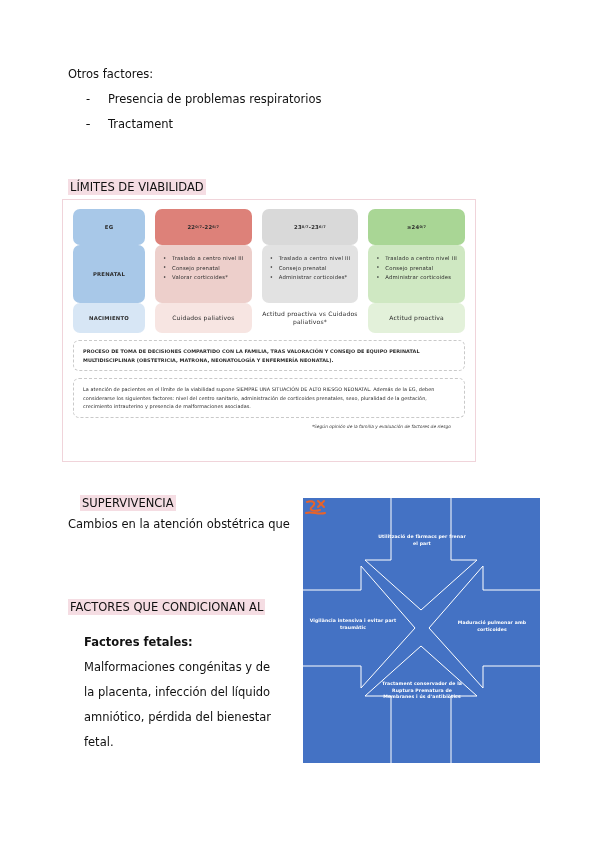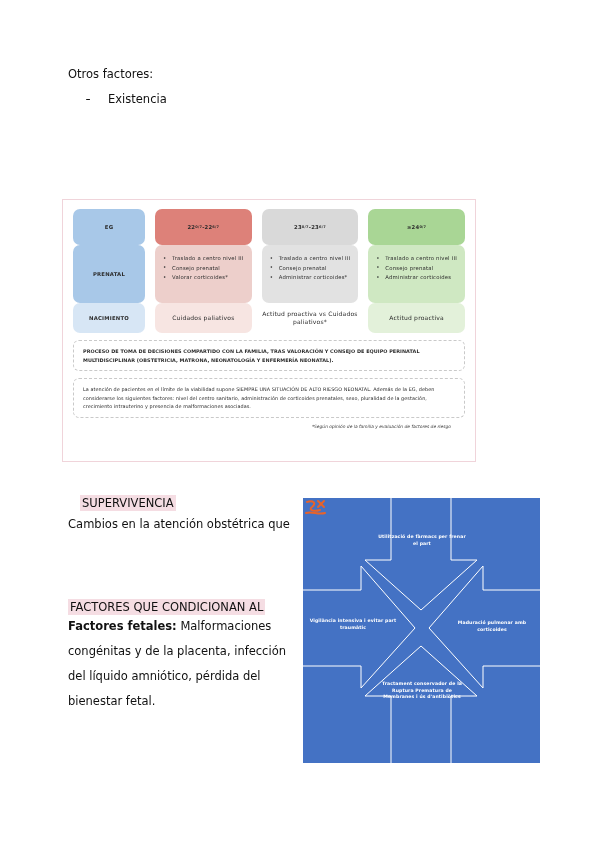--- a/index.html
+++ b/index.html
@@ -74,23 +74,23 @@
     letter-spacing:.05px;
   }
   .noteblock.caps{font-weight:bold;}
   .footnote{
     margin-top:6px;text-align:right;padding-right:14px;
     font-size:4.4px;color:#3b3b3b;font-style:italic;
   }
 
   
   .body-left{position:absolute;left:68px;top:512px;width:222px;}
-  .body-left p{margin:0;font-size:11.5px;line-height:25px;color:#111;text-align:center;}
+  .body-left p{margin:0;font-size:11.5px;line-height:25px;color:#111;}
   .body-left2{position:absolute;left:68px;top:614px;width:226px;}
-  .body-left2 p{margin:0;font-size:11.5px;line-height:25px;color:#111;}
+  .body-left2 p{margin:16px;font-size:11.5px;line-height:25px;color:#111;}
   .body-left2 b{font-weight:bold;}
 
   
   .diagram{
     position:absolute;left:303px;top:498px;width:237px;height:265px;
     background:#4472c4;overflow:hidden;
   }
   .diagram svg{position:absolute;inset:0;}
   .dlabel{
     position:absolute;color:#ffffff;font-size:4.6px;line-height:6.6px;
@@ -105,31 +105,35 @@
 </head>
 <body>
 
 <div class="page">
 
   <div class="top-block">
     <div class="lead">Otros factores:</div>
     <ul class="dashlist">
       <li>
         <span class="dash">-</span>
+        <span>Presencia de problemas respiratorios</span>
       </li>
       <li>
         <span class="dash">-</span>
       </li>
       <li>
         <span class="dash">-</span>
-        <span>Existencia</span>
+        <span>Tractament</span>
       </li>
     </ul>
   </div>
 
+  <div class="h-viab">
+    <span class="hl">LÍMITES DE VIABILIDAD</span>
+  </div>
 
   <div class="figure">
     <div class="fig-inner">
       <div class="grid row1">
         <div class="cell c-blue">EG</div>
         <div class="cell c-red">
           <span>22</span>
             <sup>0/7</sup>
             <span> - </span>
             <span>22</span>

